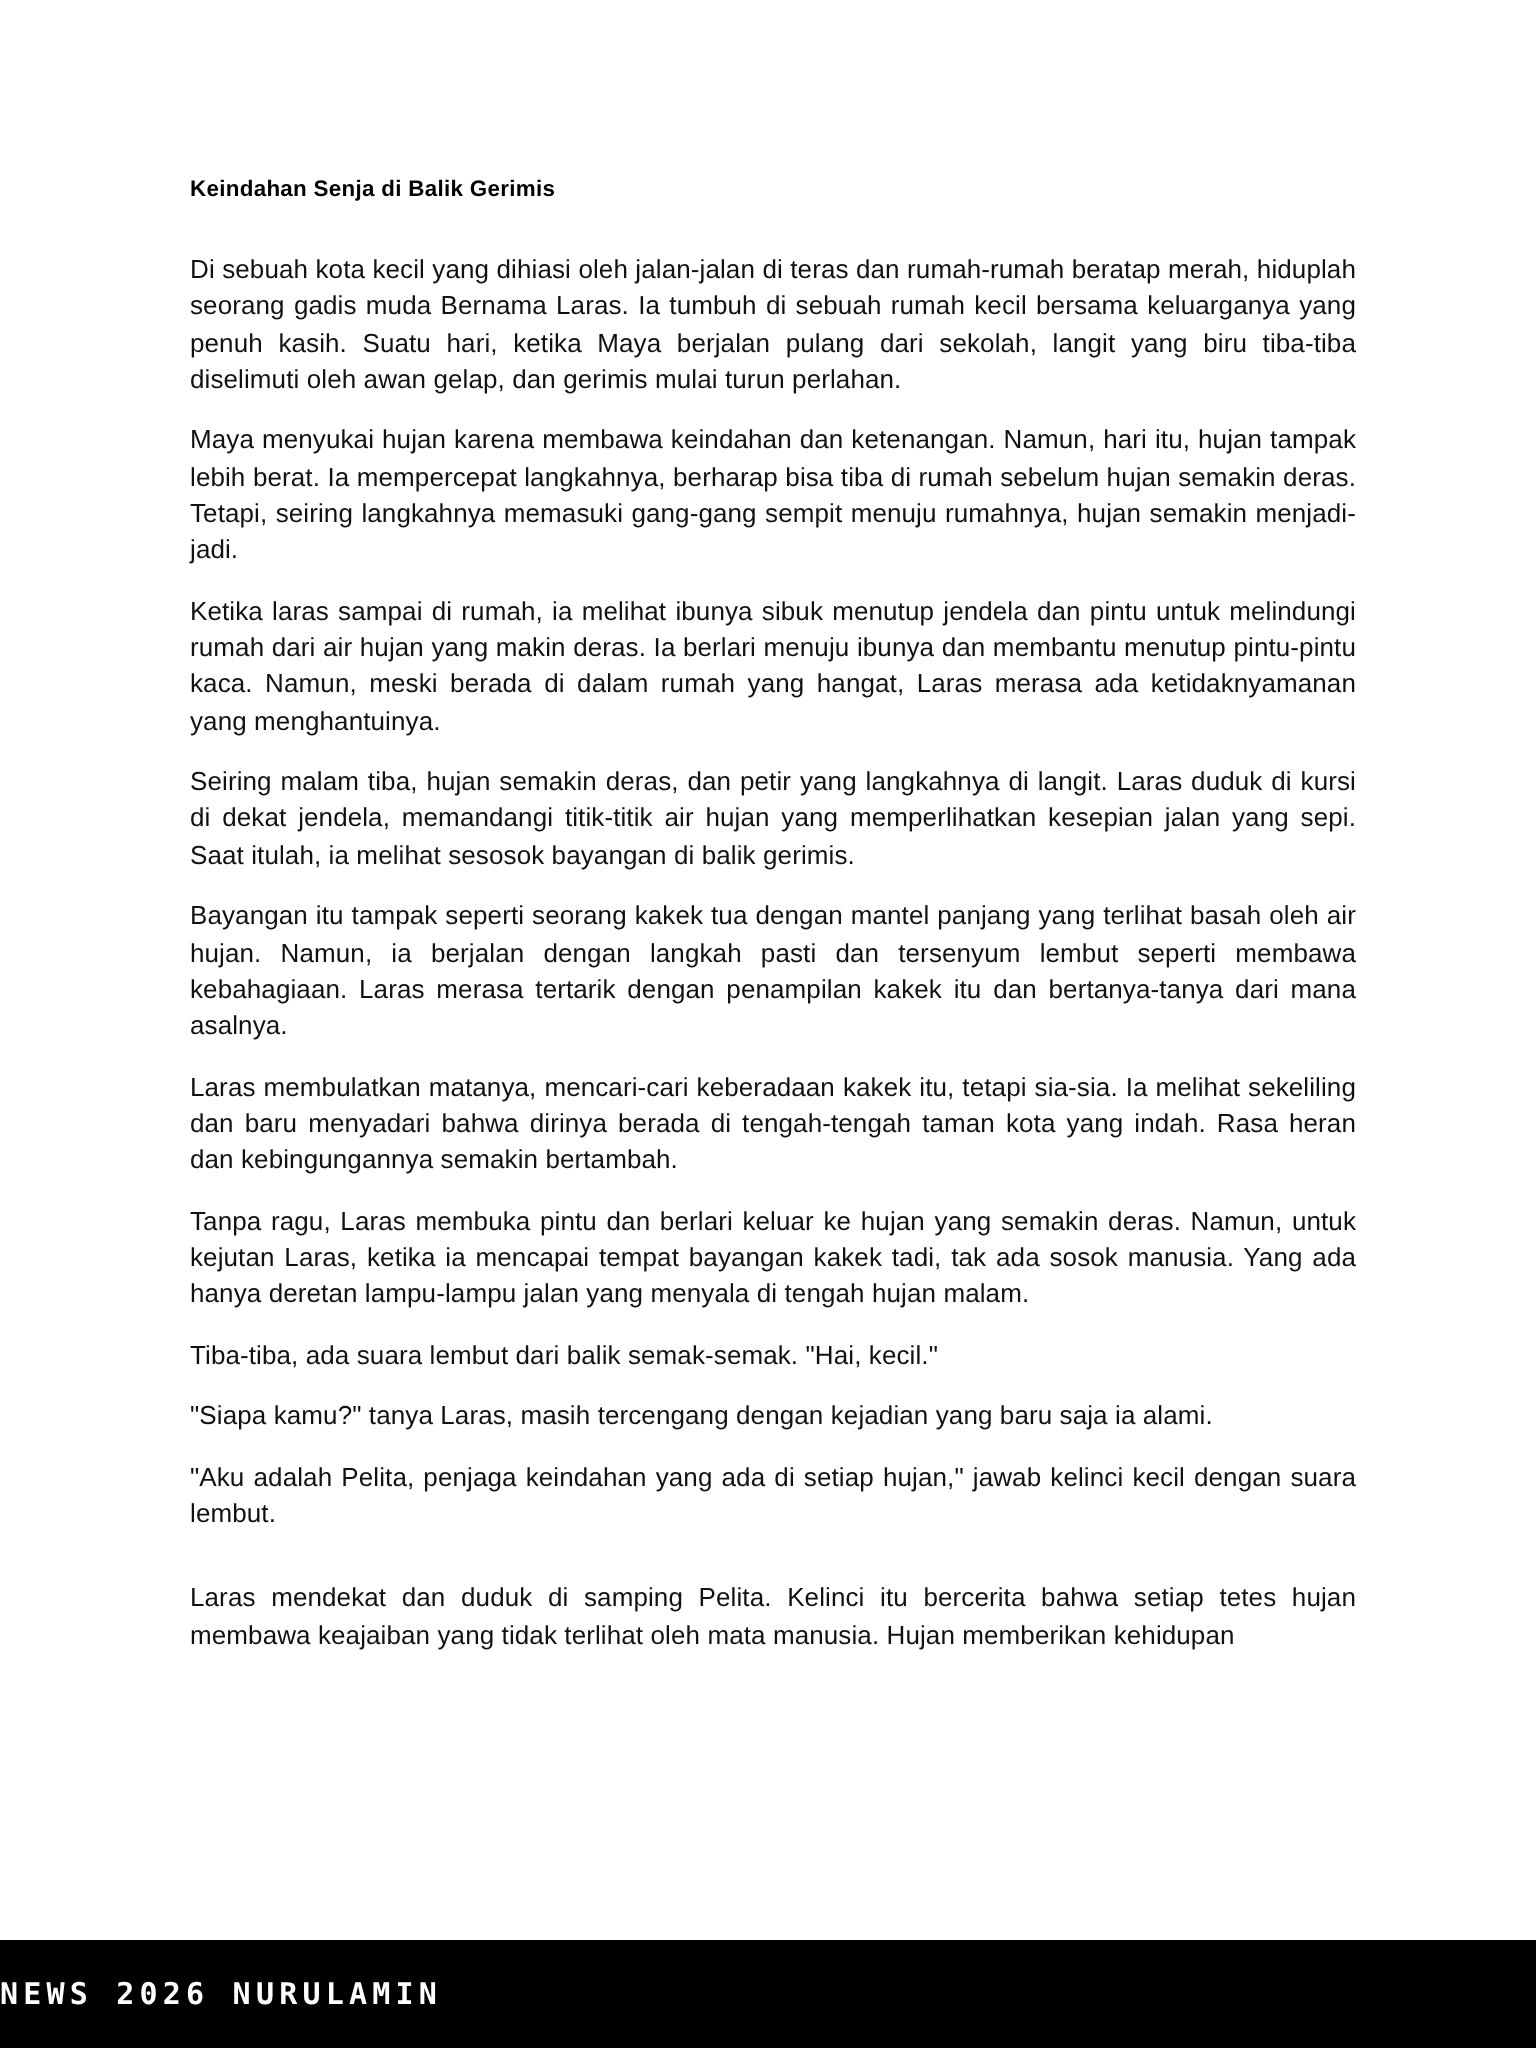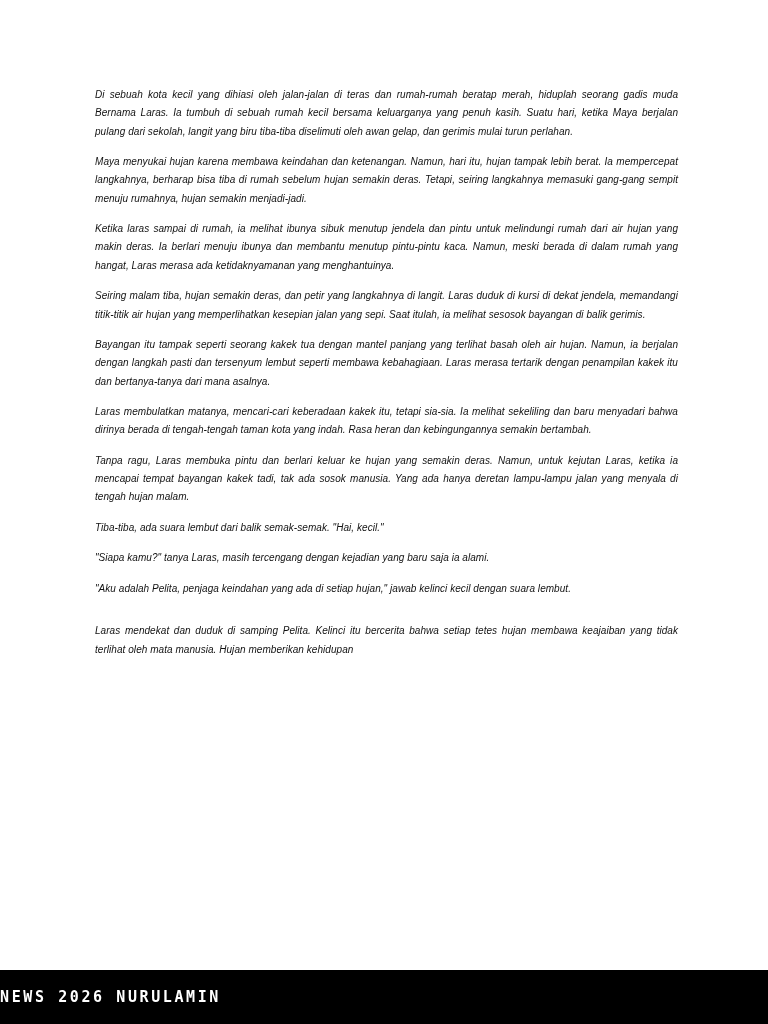--- a/index.html
+++ b/index.html
@@ -38,29 +38,28 @@
     font-size: 11.2px;
     font-weight: bold;
     line-height: 18px;
     letter-spacing: 0.15px;
     margin: 0 0 22px 0;
     text-align: left;
     color: #000000;
   }
 
   .para {
-    font-size: 10px;
+    font-size: 13px;
     line-height: 18.3px;
     text-align: justify;
     text-justify: inter-word;
     margin: 0 0 12.2px 0;
     color: #111111;
     letter-spacing: 0.05px;
     white-space: pre-wrap;
-    font-style: italic;
   }
 
   .para:last-child {
     margin-bottom: 0;
     margin-top: 24px;
   }
 
   #footer-bar {
     position: absolute;
     left: 0;
@@ -80,20 +79,21 @@
     font-weight: bold;
     letter-spacing: 2.6px;
     white-space: pre;
   }
 </style>
 </head>
 <body>
 
 <div id="page">
   <div id="doc-body">
+    <h1 class="doc-title">Keindahan Senja di Balik Gerimis</h1>
     <div id="paragraph-container">
         <p class="para">Di sebuah kota kecil yang dihiasi oleh jalan-jalan di teras dan rumah-rumah beratap merah, hiduplah seorang gadis muda Bernama Laras. Ia tumbuh di sebuah rumah kecil bersama keluarganya yang penuh kasih. Suatu hari, ketika Maya berjalan pulang dari sekolah, langit yang biru tiba-tiba diselimuti oleh awan gelap, dan gerimis mulai turun perlahan.</p>
         <p class="para">Maya menyukai hujan karena membawa keindahan dan ketenangan. Namun, hari itu, hujan tampak lebih berat. Ia mempercepat langkahnya, berharap bisa tiba di rumah sebelum hujan semakin deras. Tetapi, seiring langkahnya memasuki gang-gang sempit menuju rumahnya, hujan semakin menjadi-jadi.</p>
         <p class="para">Ketika laras sampai di rumah, ia melihat ibunya sibuk menutup jendela dan pintu untuk melindungi rumah dari air hujan yang makin deras. Ia berlari menuju ibunya dan membantu menutup pintu-pintu kaca. Namun, meski berada di dalam rumah yang hangat, Laras merasa ada ketidaknyamanan yang menghantuinya.</p>
         <p class="para">Seiring malam tiba, hujan semakin deras, dan petir yang langkahnya di langit. Laras duduk di kursi di dekat jendela, memandangi titik-titik air hujan yang memperlihatkan kesepian jalan yang sepi. Saat itulah, ia melihat sesosok bayangan di balik gerimis.</p>
         <p class="para">Bayangan itu tampak seperti seorang kakek tua dengan mantel panjang yang terlihat basah oleh air hujan. Namun, ia berjalan dengan langkah pasti dan tersenyum lembut seperti membawa kebahagiaan. Laras merasa tertarik dengan penampilan kakek itu dan bertanya-tanya dari mana asalnya.</p>
         <p class="para">Laras membulatkan matanya, mencari-cari keberadaan kakek itu, tetapi sia-sia. Ia melihat sekeliling dan baru menyadari bahwa dirinya berada di tengah-tengah taman kota yang indah. Rasa heran dan kebingungannya semakin bertambah.</p>
         <p class="para">Tanpa ragu, Laras membuka pintu dan berlari keluar ke hujan yang semakin deras. Namun, untuk kejutan Laras, ketika ia mencapai tempat bayangan kakek tadi, tak ada sosok manusia. Yang ada hanya deretan lampu-lampu jalan yang menyala di tengah hujan malam.</p>
         <p class="para">Tiba-tiba, ada suara lembut dari balik semak-semak. "Hai, kecil."</p>
         <p class="para">"Siapa kamu?" tanya Laras, masih tercengang dengan kejadian yang baru saja ia alami.</p>

